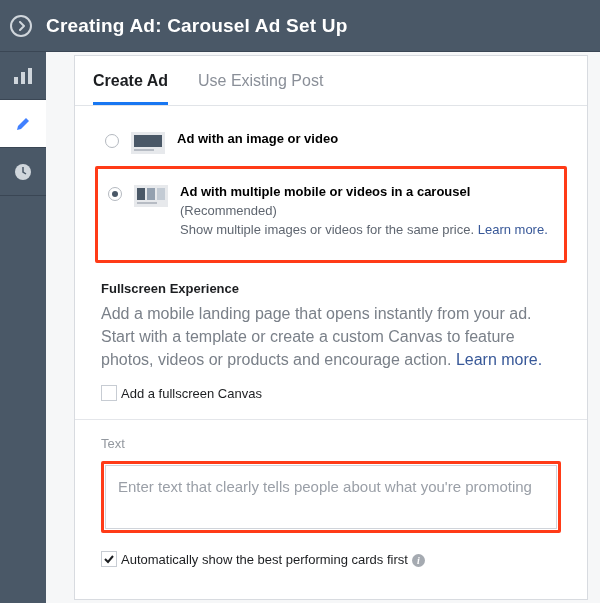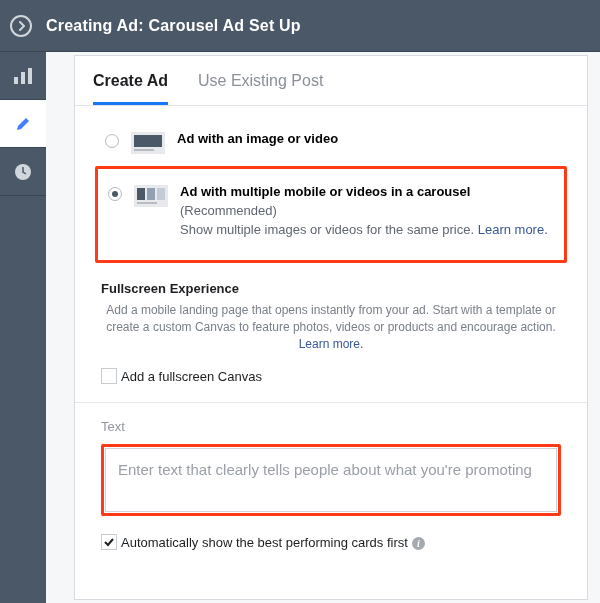--- a/index.html
+++ b/index.html
@@ -27,21 +27,21 @@
   .collapse-btn {
     width: 22px; height: 22px;
     border: 2px solid #d0d6dc;
     border-radius: 50%;
     display: flex; align-items: center; justify-content: center;
     flex: none;
   }
   .collapse-btn svg { stroke: #d0d6dc; }
   .header-title {
     color: #fff;
-    font-size: 16px;
+    font-size: 19px;
     font-weight: 700;
     letter-spacing: 0.2px;
   }
 
   .leftnav {
     position: absolute;
     top: 52px; left: 0;
     width: 46px;
     display: flex;
     flex-direction: column;
@@ -124,25 +124,24 @@
     margin: 2px -6px 18px -6px;
   }
 
   .section-title {
     font-size: 13px;
     font-weight: 700;
     color: #1c1e21;
     margin: 8px 0 6px 0;
   }
   .section-desc {
-    font-size: 12px;
+    font-size: 16px;
     color: #7a8089;
     line-height: 1.45;
     margin-bottom: 14px;
-    text-align: center;
   }
 
   .checkbox-row {
     display: flex;
     align-items: flex-end;
     gap: 4px;
     font-size: 13px;
     color: #1c1e21;
   }
   .checkbox {

